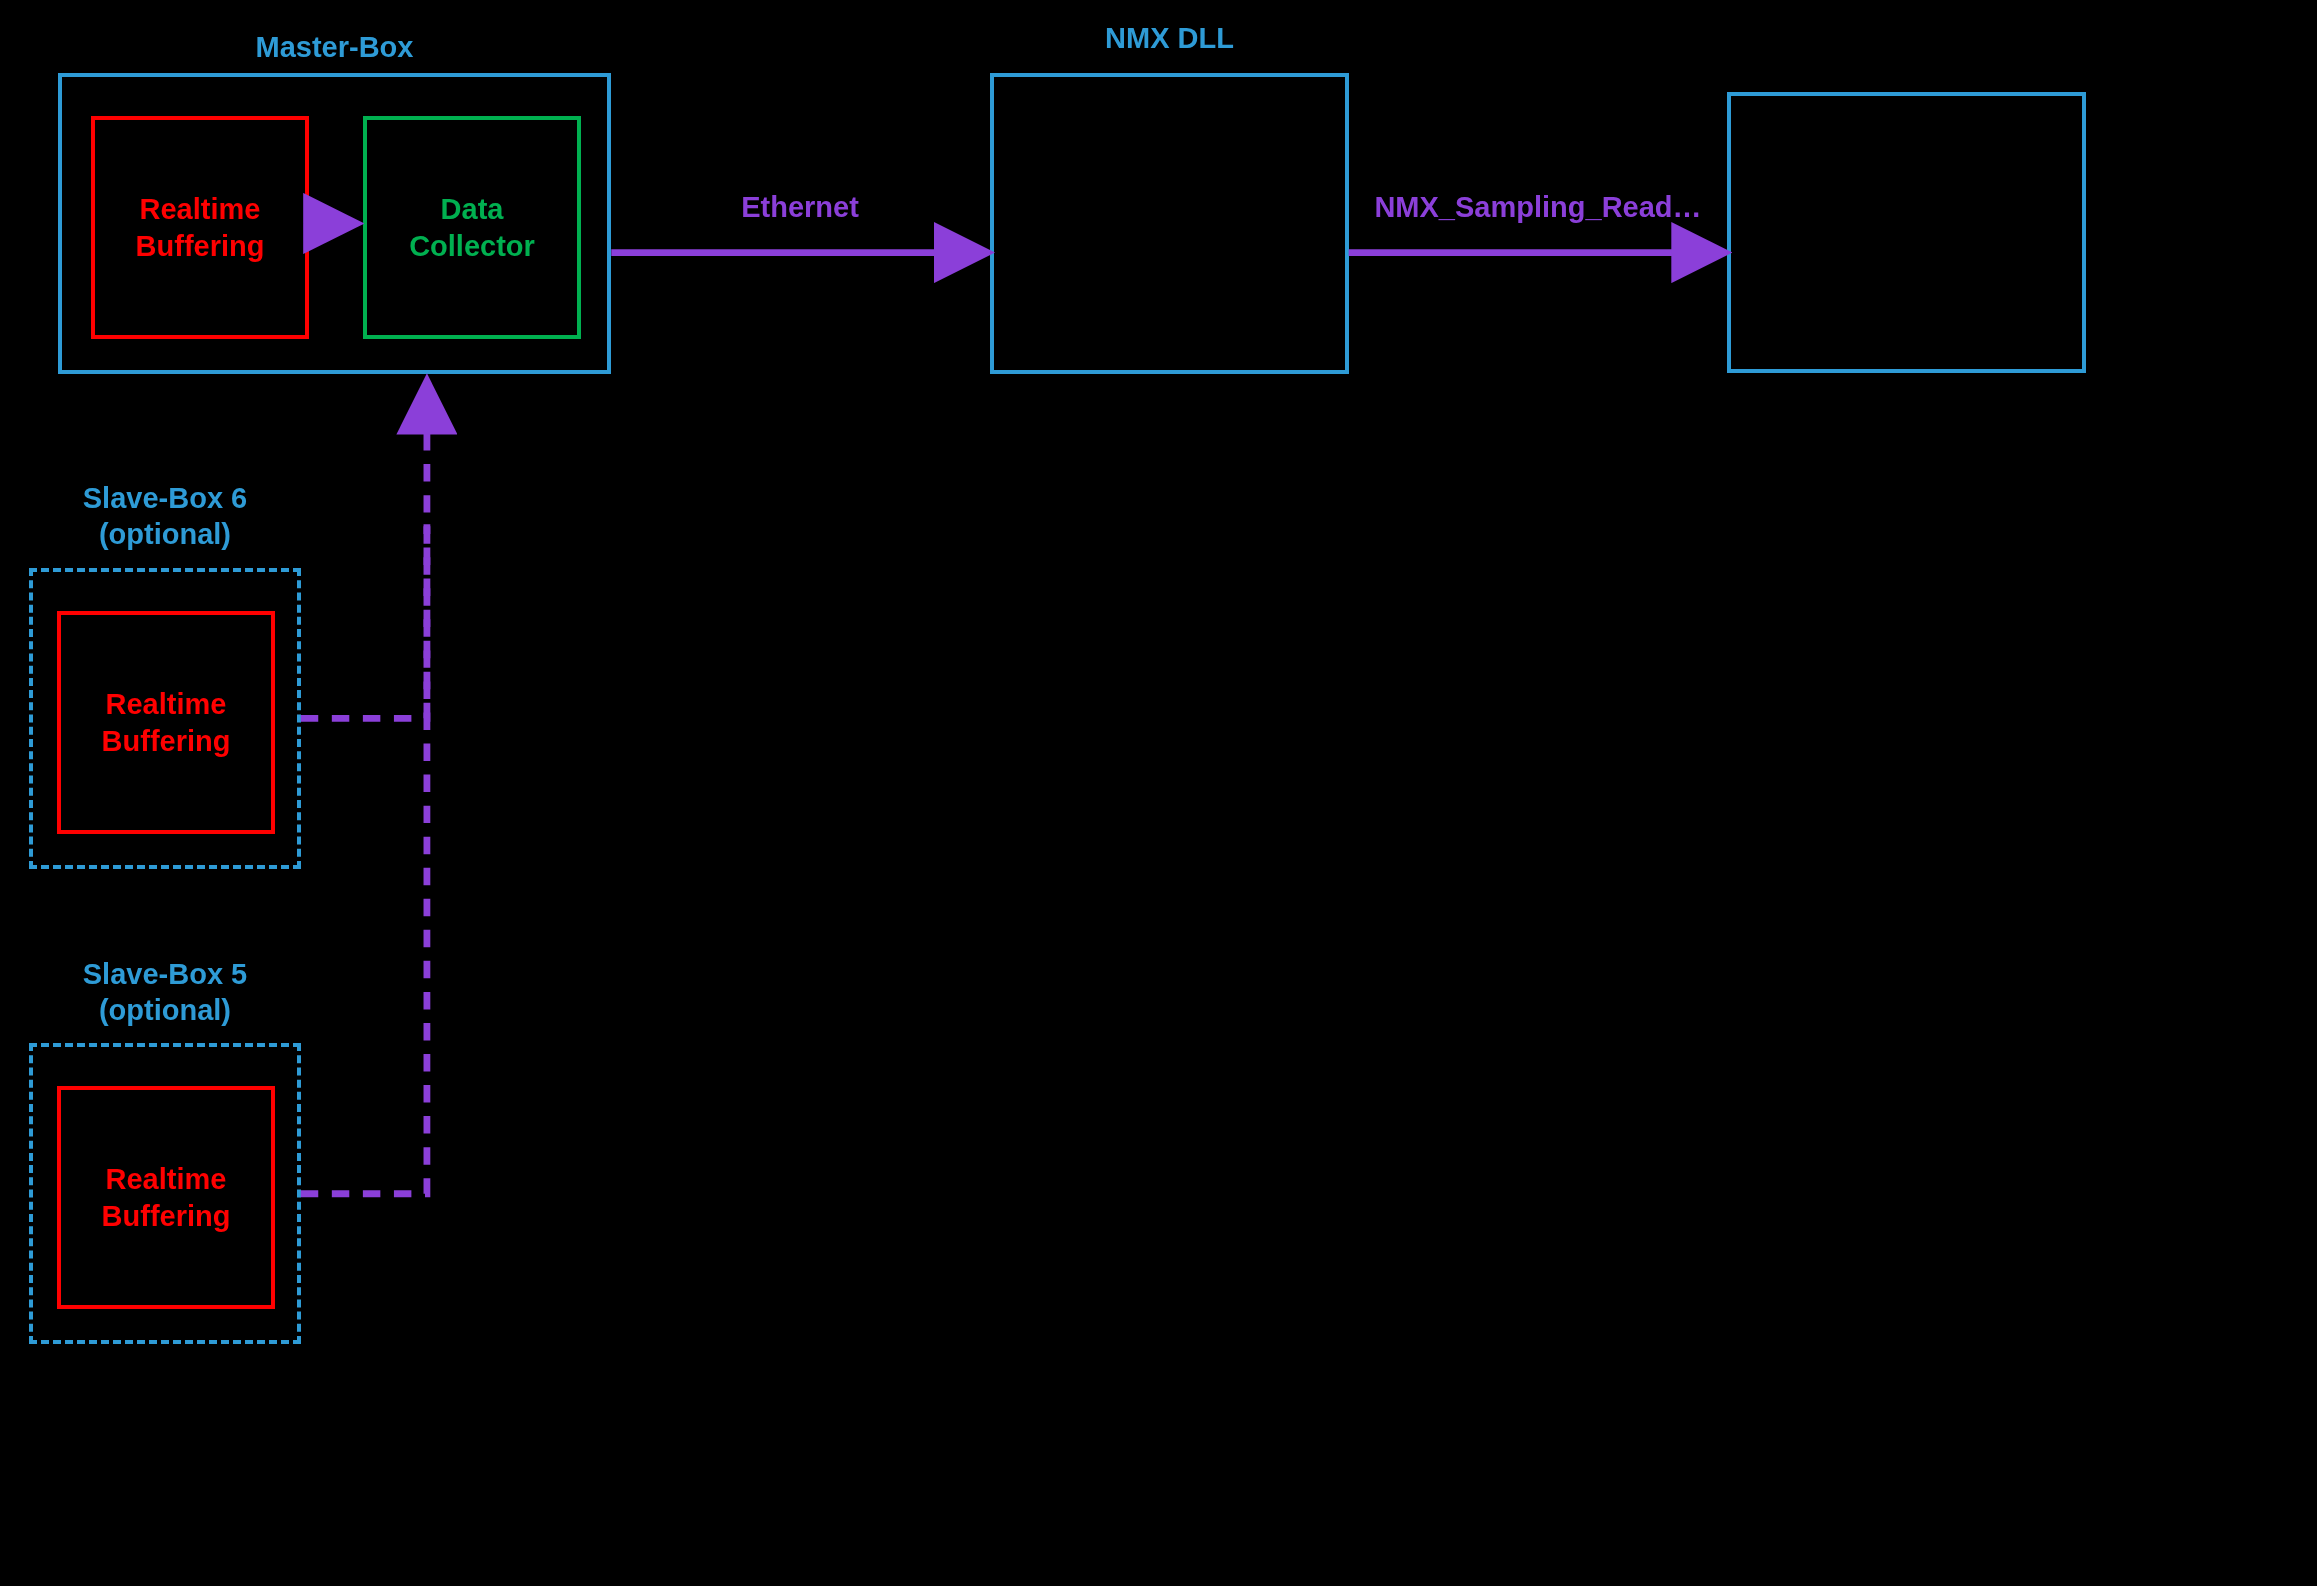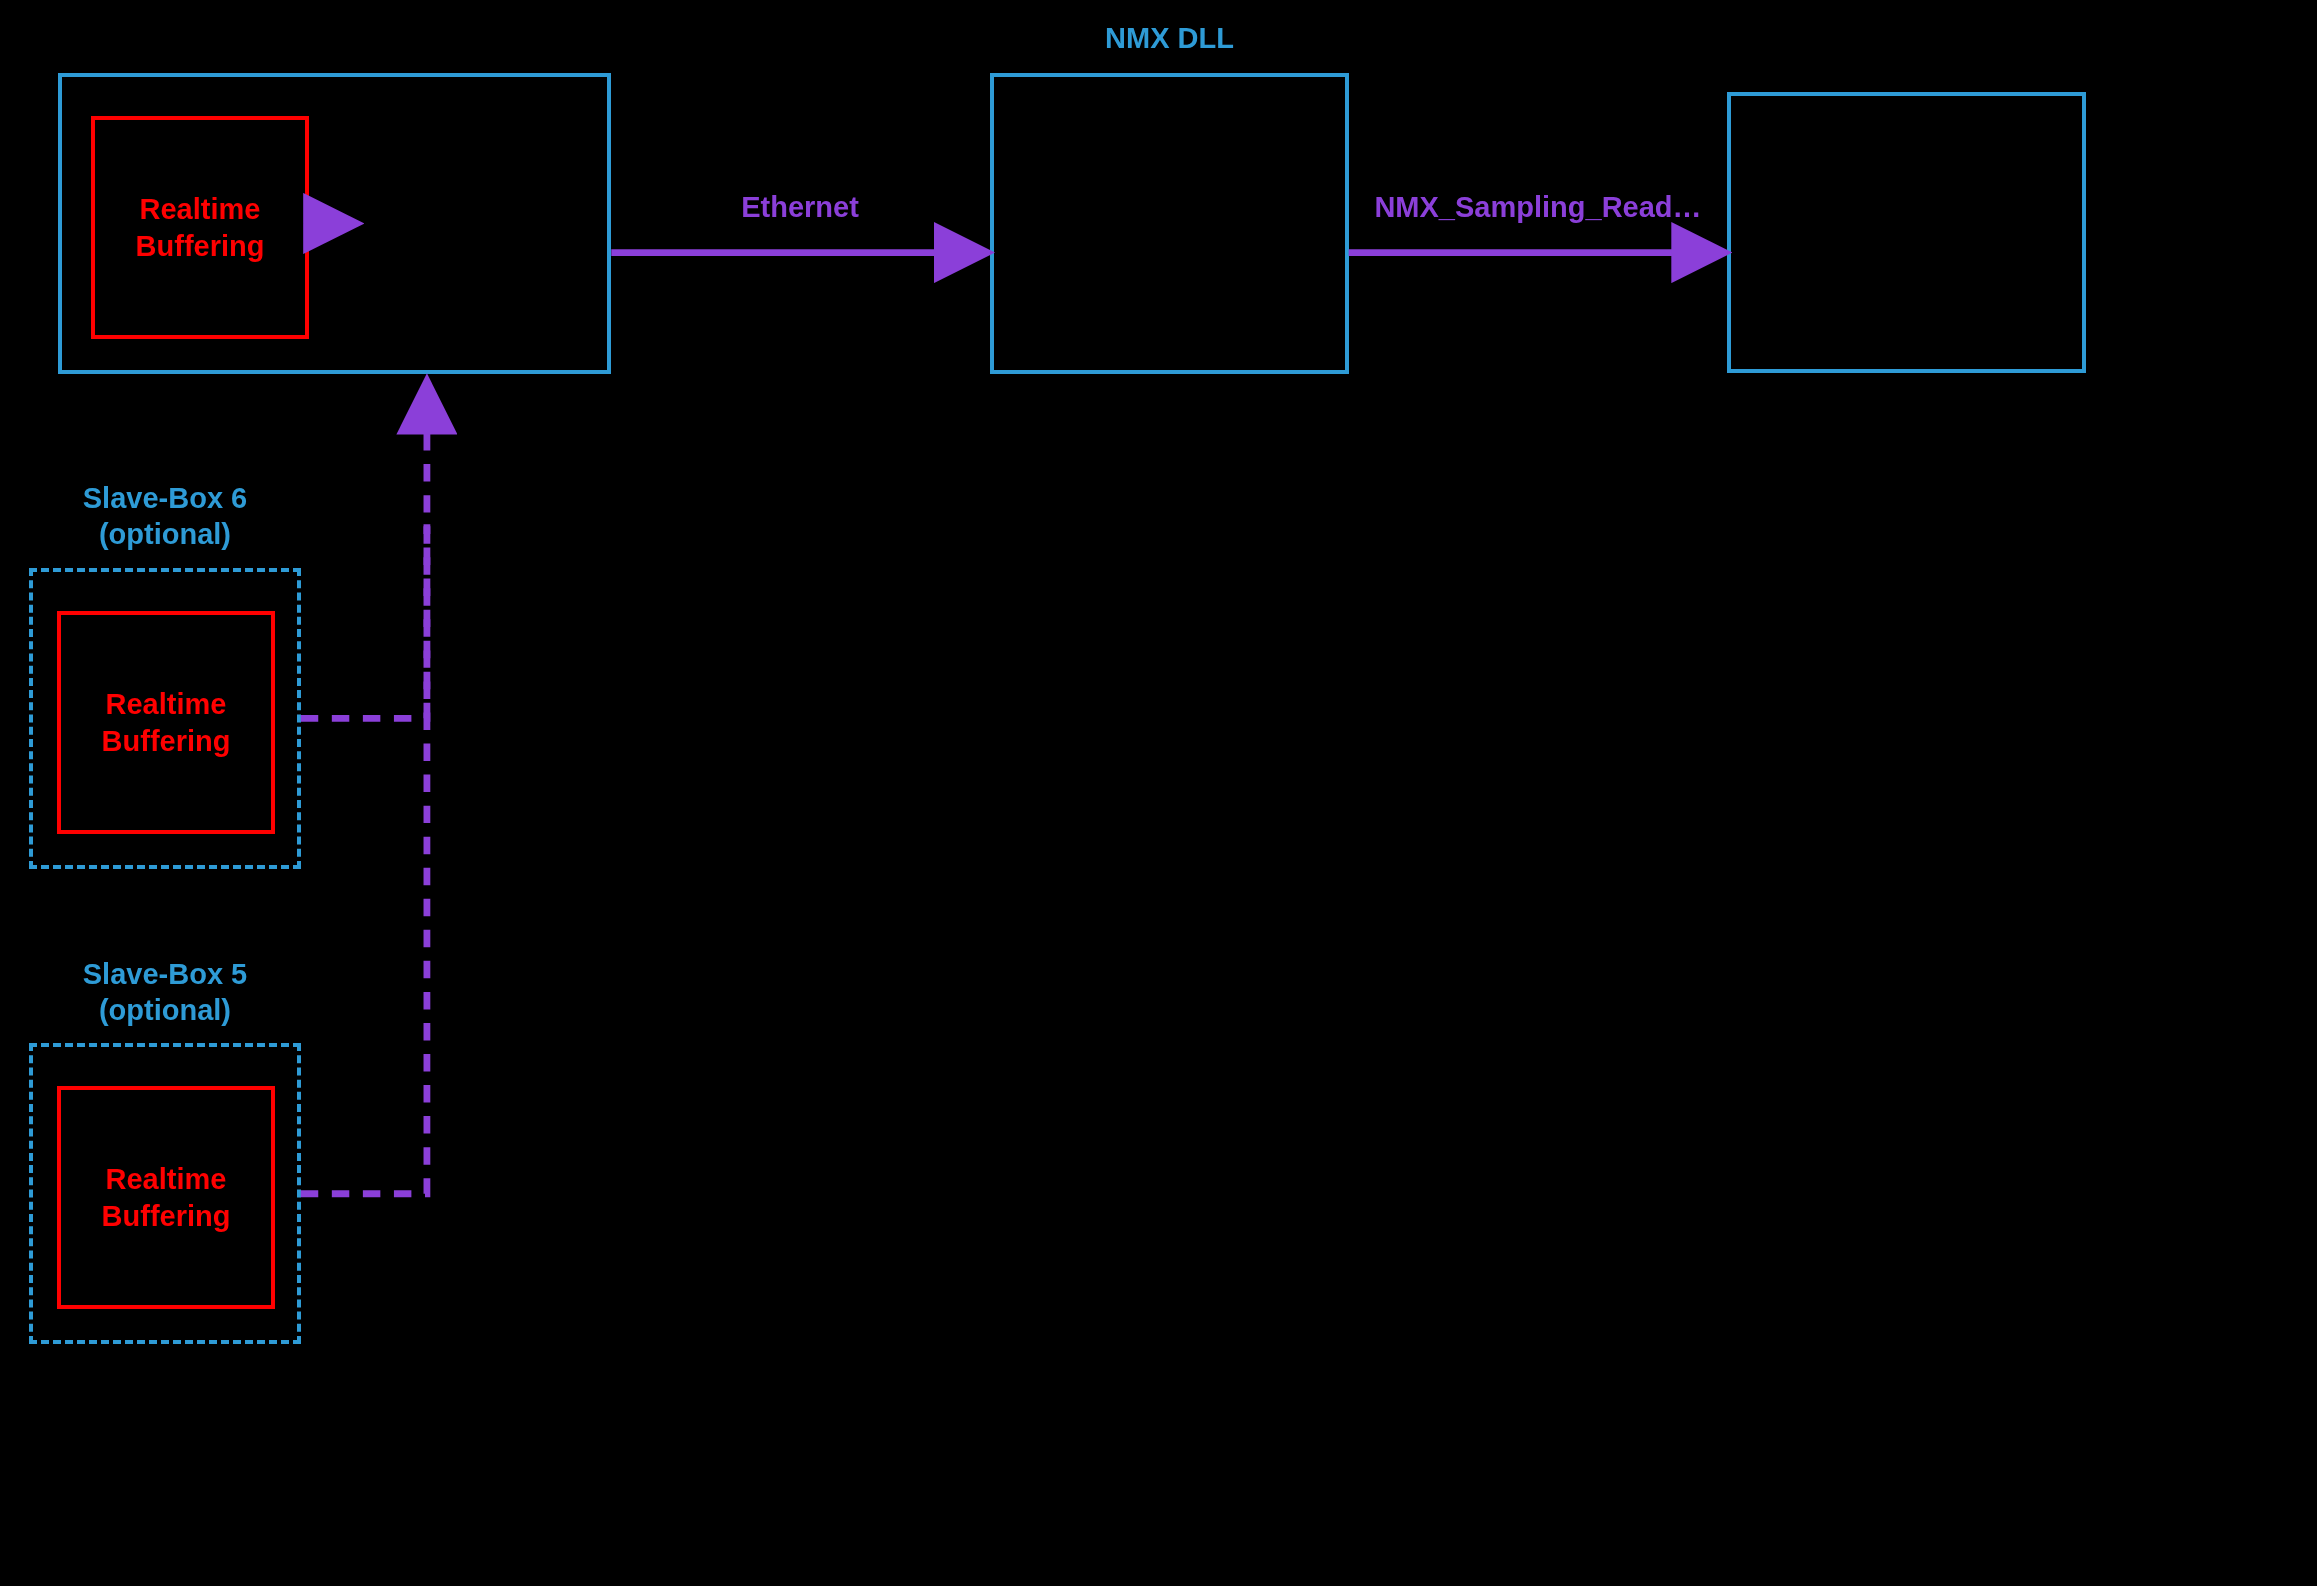--- a/index.html
+++ b/index.html
@@ -51,28 +51,33 @@
     width: 2317px;
     height: 1587px;
     pointer-events: none;
   }
 </style>
 </head>
 <body>
 
 <div class="canvas">
 
+  <div class="label blue-text" style="left:58px; top:29px; width:553px;">Master-Box</div>
 
   <div class="box blue-border" style="left:58px; top:73px; width:553px; height:301px;">
 
     <div class="box red-border" style="left:29px; top:39px; width:218px; height:223px; display:flex; align-items:center; justify-content:center;">
       <div class="label red-text" style="position:static; white-space:pre-line;">Realtime
 Buffering</div>
     </div>
 
+    <div class="box green-border" style="left:301px; top:39px; width:218px; height:223px; display:flex; align-items:center; justify-content:center;">
+      <div class="label green-text" style="position:static; white-space:pre-line;">Data
+Collector</div>
+    </div>
   </div>
 
   <div class="label blue-text" style="left:990px; top:20px; width:359px;">NMX DLL</div>
 
   <div class="box blue-border" style="left:990px; top:73px; width:359px; height:301px;"></div>
 
 
   <div class="box blue-border" style="left:1727px; top:92px; width:359px; height:281px;"></div>
 
   <div class="label blue-text" style="left:29px; top:480px; width:272px; white-space:pre-line;">Slave-Box 6

